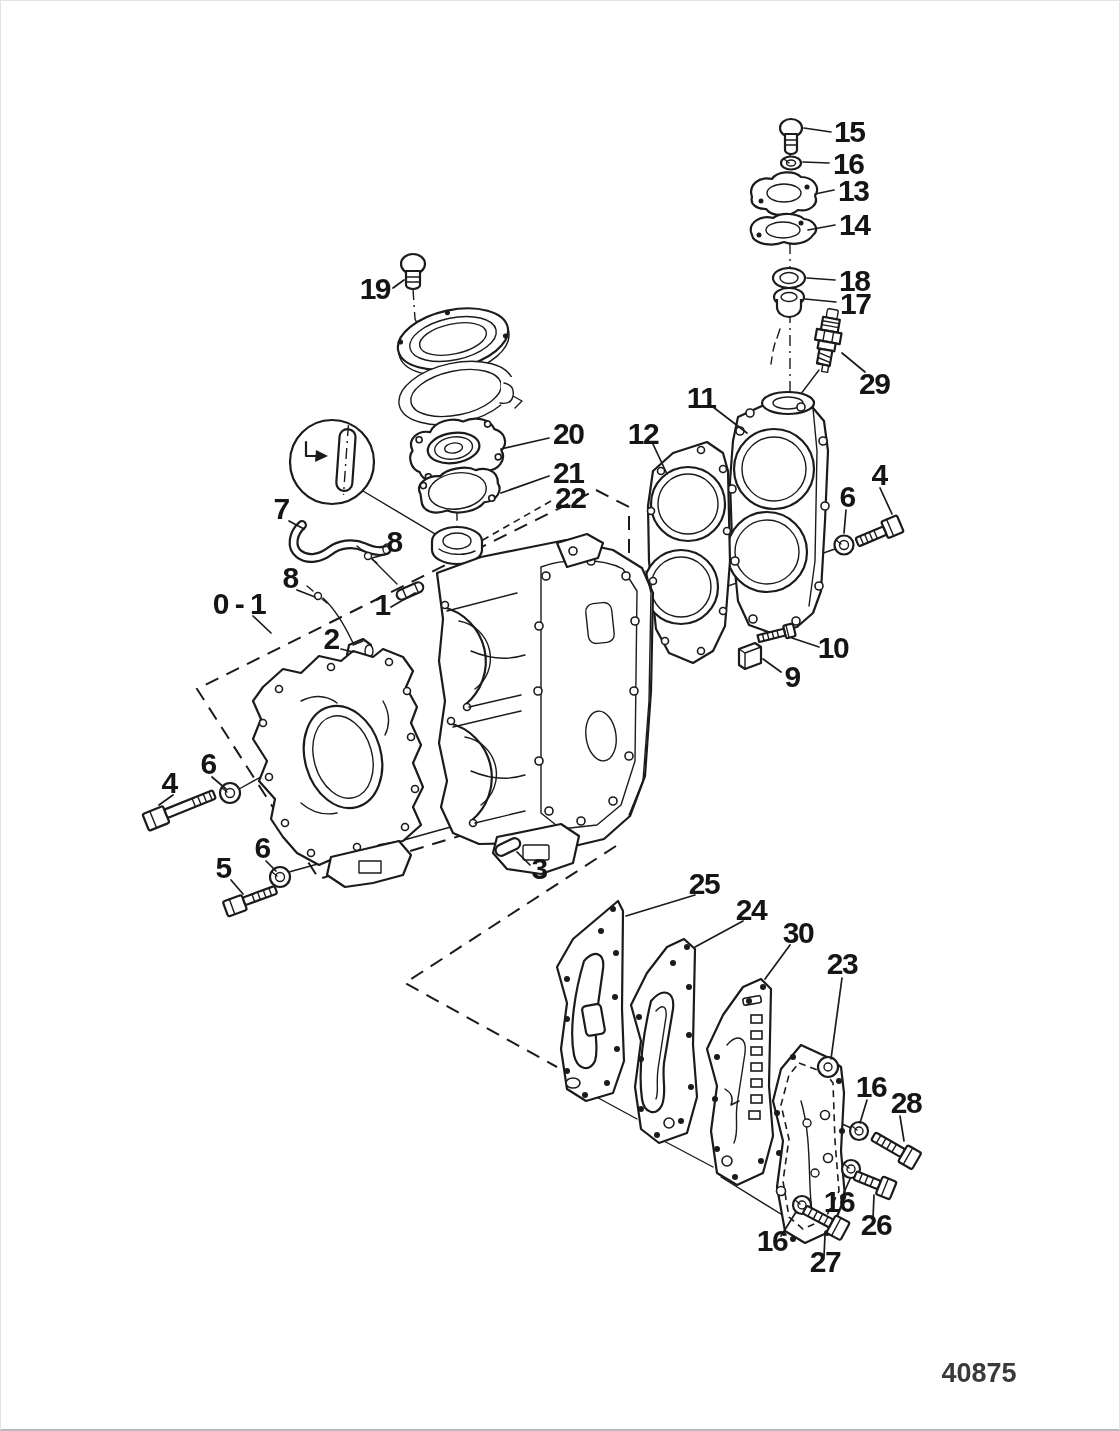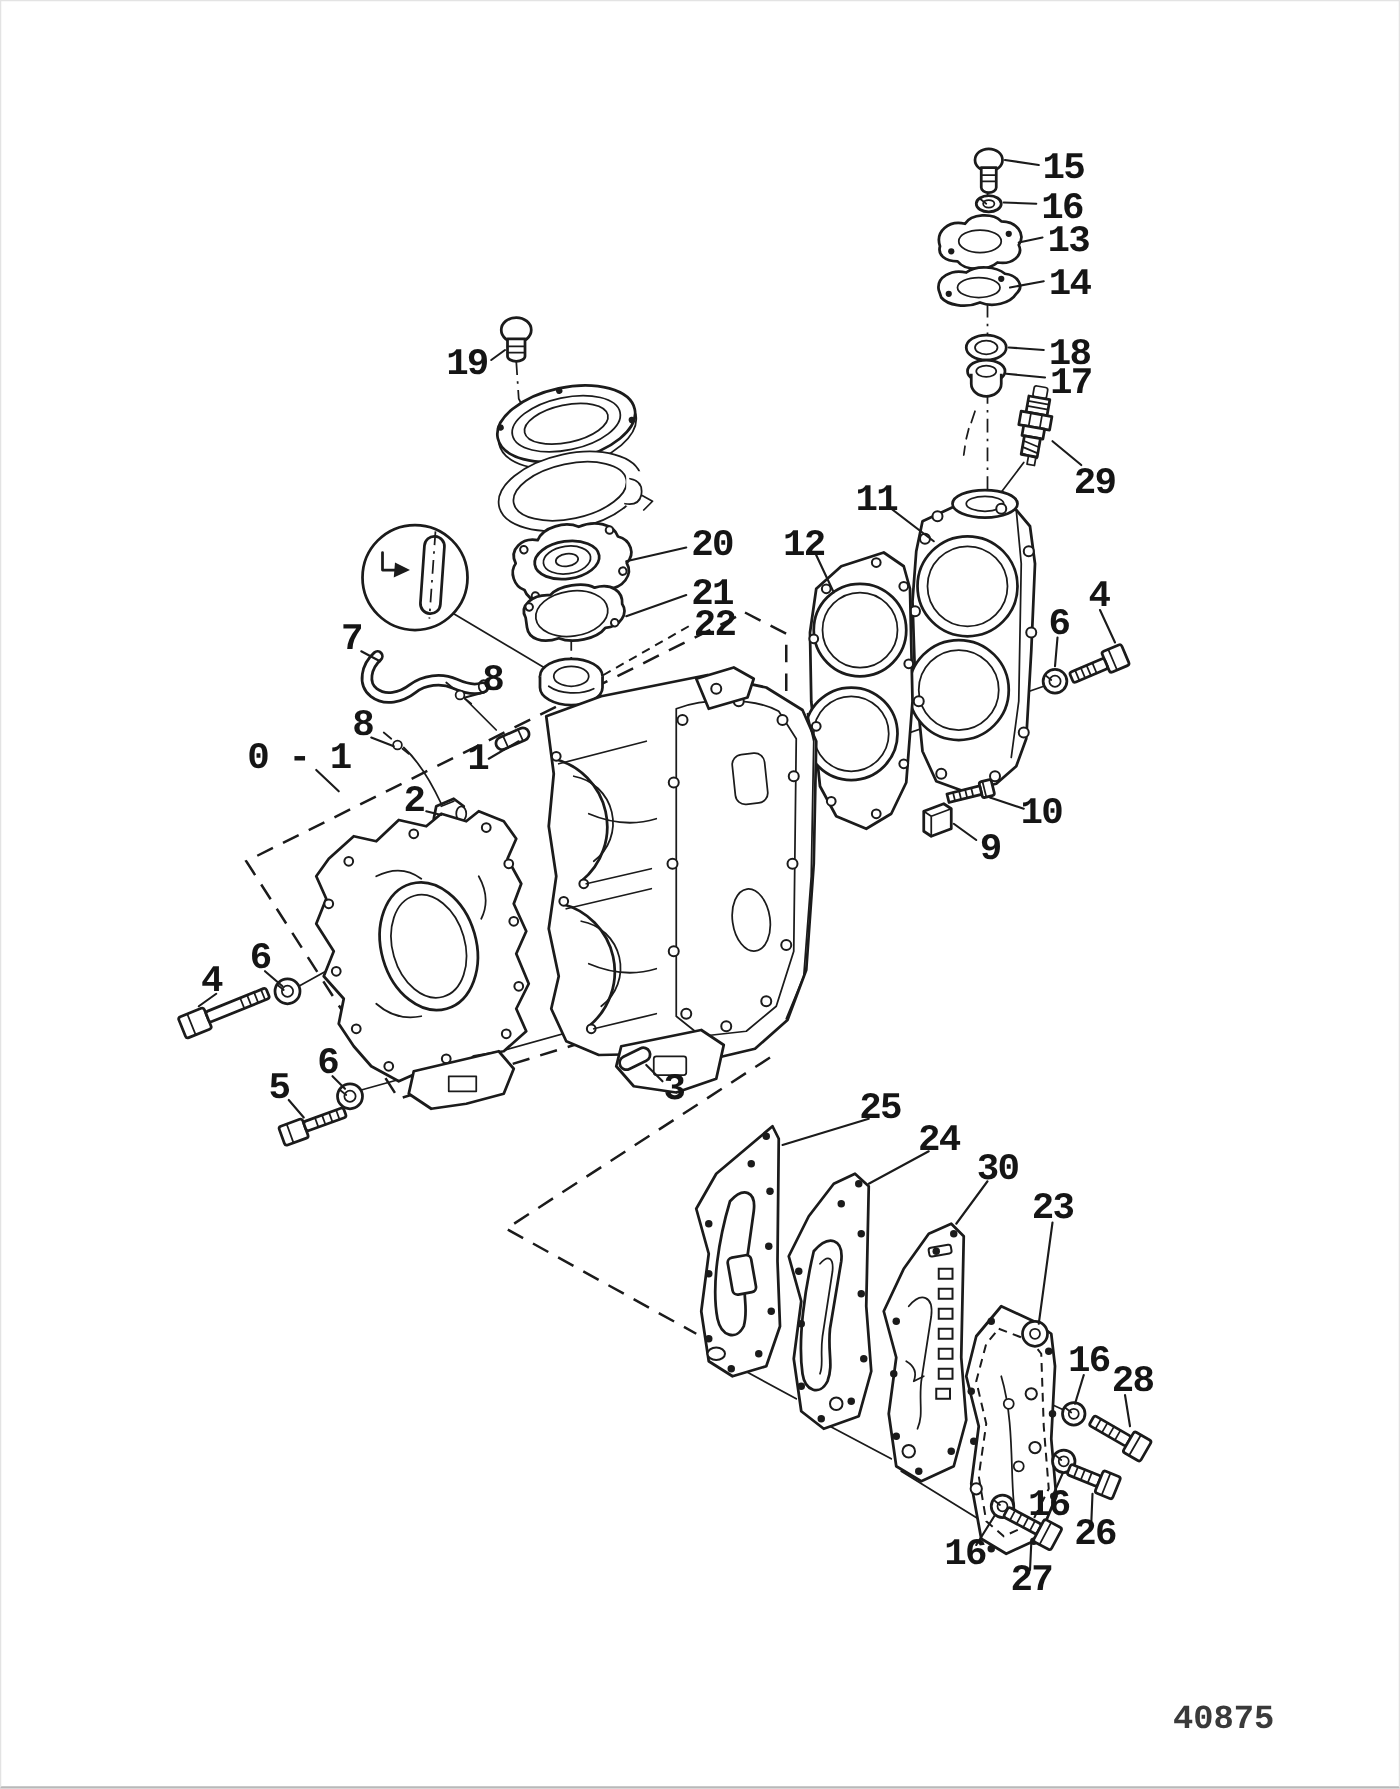--- a/index.html
+++ b/index.html
@@ -1,18 +1,18 @@
 <!DOCTYPE html>
 <html><head>
 <meta charset="utf-8">
 <style>
   html,body{margin:0;padding:0;background:#ffffff;}
   .page{position:relative;width:1120px;height:1431px;background:#fff;box-sizing:border-box;
         border:1px solid #e3e3e3;border-bottom:2px solid #b9b9b9;overflow:hidden;
-        font-family:Liberation Mono, monospace;}
+        font-family:Liberation Sans, sans-serif;}
   svg{display:block}
   .ln  {fill:none;stroke:#1b1b1b;stroke-width:2.2;stroke-linecap:round;stroke-linejoin:round;}
   .lnf {fill:#ffffff;stroke:#1b1b1b;stroke-width:2.2;stroke-linejoin:round;}
   .thin{fill:none;stroke:#1b1b1b;stroke-width:1.4;stroke-linecap:round;stroke-linejoin:round;}
   .thinf{fill:#ffffff;stroke:#1b1b1b;stroke-width:1.4;}
   .leader{fill:none;stroke:#1b1b1b;stroke-width:1.7;stroke-linecap:round;}
   .dash{fill:none;stroke:#1b1b1b;stroke-width:2;stroke-dasharray:14 9;}
   .dashS{fill:none;stroke:#1b1b1b;stroke-width:1.6;stroke-dasharray:7 5;}
   .ddot{fill:none;stroke:#1b1b1b;stroke-width:1.4;stroke-dasharray:11 5 2 5;}
   .hole{fill:#ffffff;stroke:#1b1b1b;stroke-width:1.6;}

